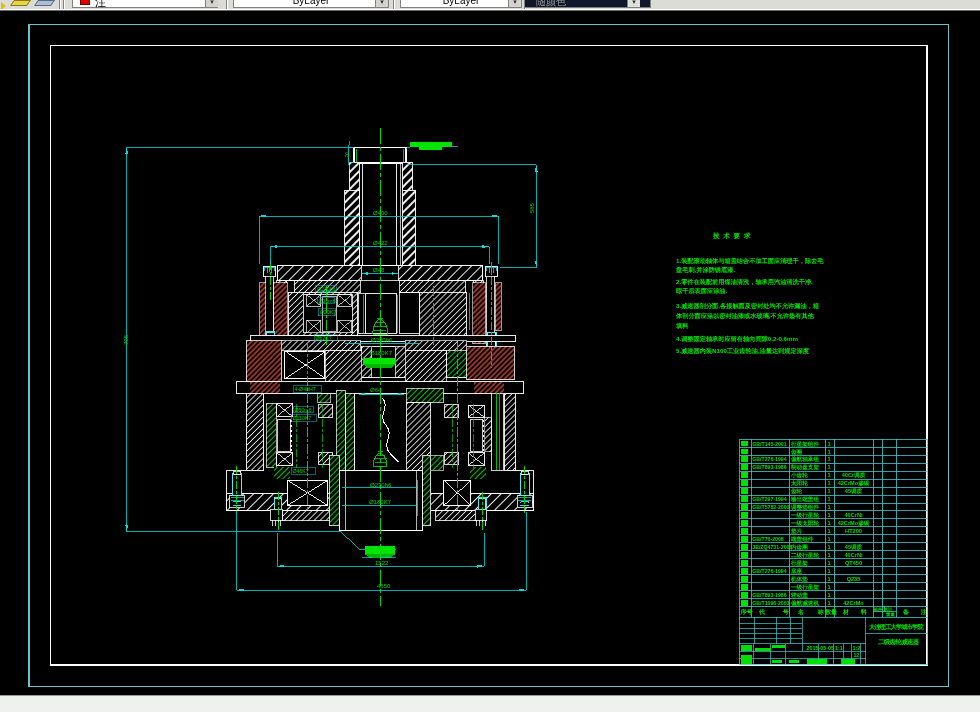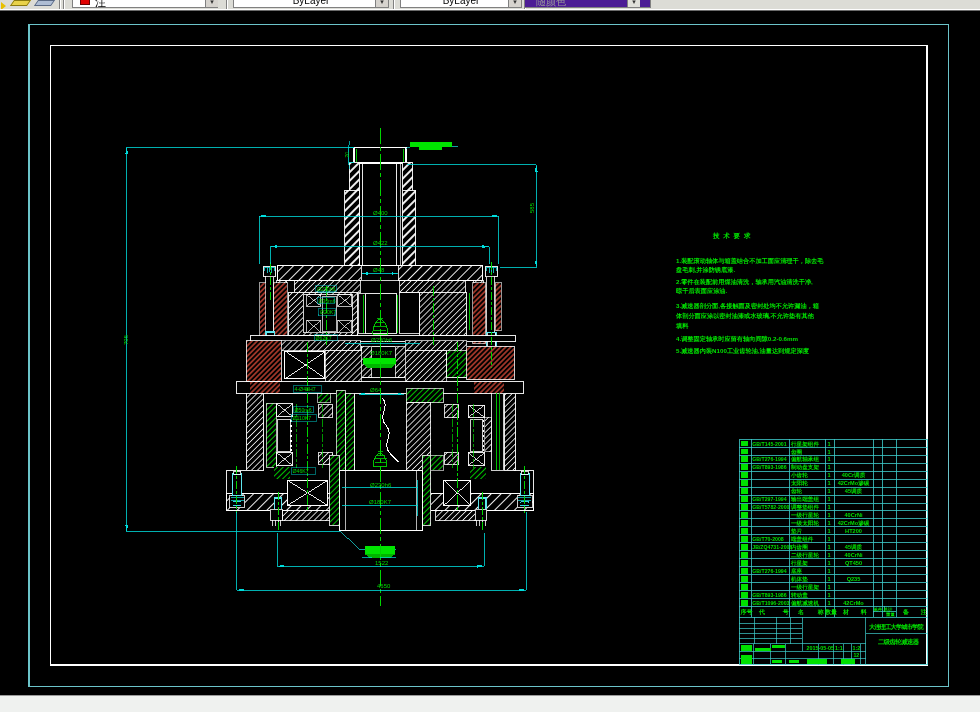--- a/index.html
+++ b/index.html
@@ -32,21 +32,21 @@
   <div class="fld" style="left:233px;width:156px;text-align:center">
     <span style="position:relative;top:-4px;font-size:10px">ByLayer</span>
     <div class="arw" style="left:141px;top:0"><span style="position:relative;top:-1px">▾</span></div>
   </div>
   <div class="sep" style="left:393px"></div>
   <div class="fld" style="left:400px;width:122px;text-align:center">
     <span style="position:relative;top:-4px;font-size:10px">ByLayer</span>
     <div class="arw" style="left:107px;top:0"><span style="position:relative;top:-1px">▾</span></div>
   </div>
   <div class="sep" style="left:524px"></div>
-  <div class="fld" style="left:524px;width:127px;background:#4c1d95;color:#9a9a9a">
+  <div class="fld" style="left:524px;width:127px;background:#0f172a;color:#9a9a9a">
     <span style="position:relative;top:-4px;left:11px;font-size:10px">随颜色</span>
     <div class="arw" style="left:102px;top:0;background:#e0e0da"><span style="position:relative;top:-1px">▾</span></div>
   </div>
 </div>
 <div id="tbl1"></div>
 <div id="tbl2"></div>
 <div id="strip"></div>
 <svg width="980" height="684" viewBox="0 11 980 684" shape-rendering="crispEdges">
 <defs>
 <pattern id="hw" width="4.2" height="4.2" patternTransform="rotate(45)" patternUnits="userSpaceOnUse">

